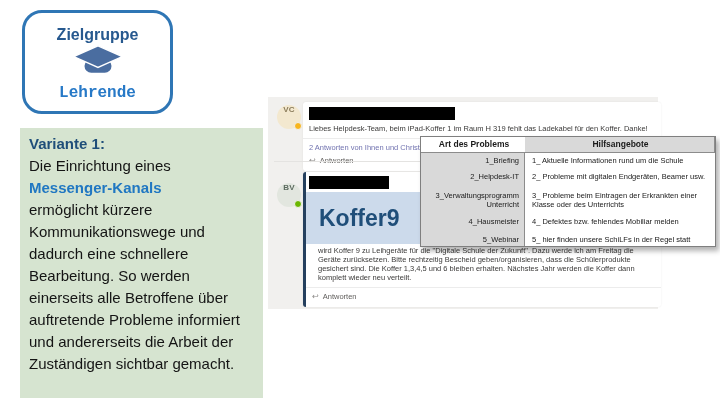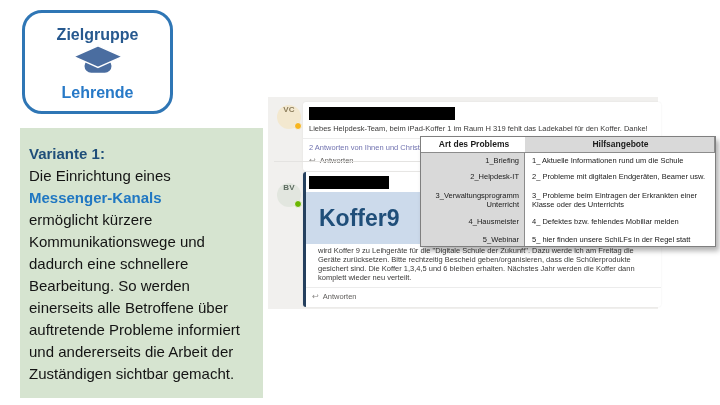--- a/index.html
+++ b/index.html
@@ -12,26 +12,26 @@
   }
 
   
   .badge {
     position:absolute; left:22px; top:10px; width:151px; height:104px;
     border:3px solid #2f76b5; border-radius:20px; background:#ffffff;
     display:flex; flex-direction:column; align-items:center;
     justify-content:flex-end; padding:11px 4px 9px;
   }
   .badge-title   { color:#27598f; font-weight:bold; font-size:16px; }
-  .badge-subtitle{ color:#2779c7; font-weight:bold; font-size:16px; }
+  .badge-subtitle{ color:#2779c7; font-weight:bold; font-size:16px;font-family:Liberation Mono, monospace; }
 
   
   .variant-box {
     position:absolute; left:20px; top:128px; width:243px; height:270px;
-    background:#d6e4d0; padding:15px 10px 0 9px;
+    background:#d6e4d0; padding:5px 10px 0 9px;
     font-size:15px; line-height:22px; color:#141414;
   }
   .variant-heading { color:#1f4e79; font-weight:bold; }
   .variant-highlight { color:#2077c2; font-weight:bold; }
 
   
   .chat {
     position:absolute; left:268px; top:97px; width:390px; height:212px;
     background:#f1f0ee;
   }

